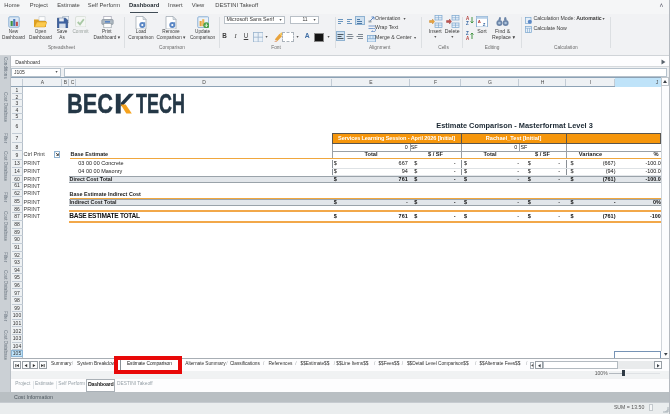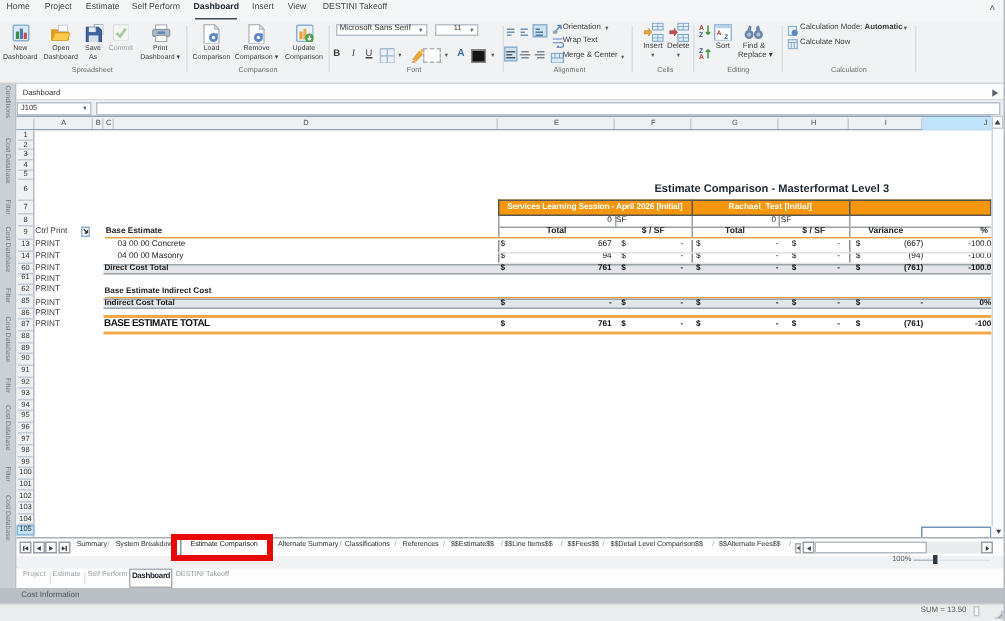--- a/index.html
+++ b/index.html
@@ -389,20 +389,29 @@
 <div style="position:absolute;left:11.5px;top:326.4px;width:11.0px;height:0.8px;background:#c3ccd5;"></div>
 <div style="position:absolute;left:17.0px;top:320.9px;font-size:5.0px;color:#333;white-space:nowrap;line-height:1;transform:translateX(-50%);">101</div>
 <div style="position:absolute;left:11.5px;top:333.9px;width:11.0px;height:0.8px;background:#c3ccd5;"></div>
 <div style="position:absolute;left:17.0px;top:328.5px;font-size:5.0px;color:#333;white-space:nowrap;line-height:1;transform:translateX(-50%);">102</div>
 <div style="position:absolute;left:11.5px;top:341.5px;width:11.0px;height:0.8px;background:#c3ccd5;"></div>
 <div style="position:absolute;left:17.0px;top:336.0px;font-size:5.0px;color:#333;white-space:nowrap;line-height:1;transform:translateX(-50%);">103</div>
 <div style="position:absolute;left:11.5px;top:349.1px;width:11.0px;height:0.8px;background:#c3ccd5;"></div>
 <div style="position:absolute;left:17.0px;top:343.6px;font-size:5.0px;color:#333;white-space:nowrap;line-height:1;transform:translateX(-50%);">104</div>
 <div style="position:absolute;left:11.0px;top:349.9px;width:12.0px;height:7.6px;background:#bfe3f9;border:1px solid #8db6d5;"></div>
 <div style="position:absolute;left:17.0px;top:351.2px;font-size:5.0px;color:#333;white-space:nowrap;line-height:1;transform:translateX(-50%);">105</div>
+<div style="position:absolute;left:67.0px;top:93.0px;width:118.0px;height:21.0px;line-height:0;">
+      <svg width="118" height="21" viewBox="0 0 118 21">
+        <text x="0" y="20" font-family="Liberation Sans" font-weight="bold" font-size="27.5" fill="#243746" stroke="#243746" stroke-width="0.45" textLength="46" lengthAdjust="spacingAndGlyphs">BEC</text>
+        <rect x="48.8" y="0.8" width="4.9" height="19.7" fill="#243746"></rect>
+        <polygon points="53.7,9.9 62,0.8 66.9,0.8 57,11.6 53.7,13.4" fill="#243746"></polygon>
+        <polygon points="53.7,11.4 58.7,11.4 64.8,20.5 59.3,20.5" fill="#f6a21c"></polygon>
+        <text x="69" y="20" font-family="Liberation Sans" font-weight="bold" font-size="27.5" fill="#243746" stroke="#243746" stroke-width="0.45" textLength="49" lengthAdjust="spacingAndGlyphs">TECH</text>
+      </svg>
+    </div>
 <div style="position:absolute;left:514.5px;top:122.3px;font-size:7.4px;color:#1a2732;white-space:nowrap;line-height:1;transform:translateX(-50%);font-weight:bold;">Estimate Comparison - Masterformat Level 3</div>
 <div style="position:absolute;left:332.0px;top:133.3px;width:328.5px;height:10.3px;background:#f6960b;border-top:1.2px solid #5a564e;border-bottom:1.2px solid #5a564e;"></div>
 <div style="position:absolute;left:332.0px;top:133.3px;width:1.0px;height:10.3px;background:#5a564e;"></div>
 <div style="position:absolute;left:461.0px;top:133.3px;width:1.0px;height:10.3px;background:#5a564e;"></div>
 <div style="position:absolute;left:566.0px;top:133.3px;width:1.0px;height:10.3px;background:#5a564e;"></div>
 <div style="position:absolute;left:659.5px;top:133.3px;width:1.0px;height:10.3px;background:#5a564e;"></div>
 <div style="position:absolute;left:396.5px;top:136.3px;font-size:5.6px;color:#fff;white-space:nowrap;line-height:1;transform:translateX(-50%);font-weight:bold;letter-spacing:-0.12px;">Services Learning Session - April 2026 [Initial]</div>
 <div style="position:absolute;left:513.5px;top:136.3px;font-size:5.6px;color:#fff;white-space:nowrap;line-height:1;transform:translateX(-50%);font-weight:bold;">Rachael_Test [Initial]</div>
 <div style="position:absolute;left:332.0px;top:143.6px;width:0.8px;height:7.4px;background:#9aa0a6;"></div>
 <div style="position:absolute;left:410.0px;top:143.6px;width:0.8px;height:7.4px;background:#9aa0a6;"></div>

